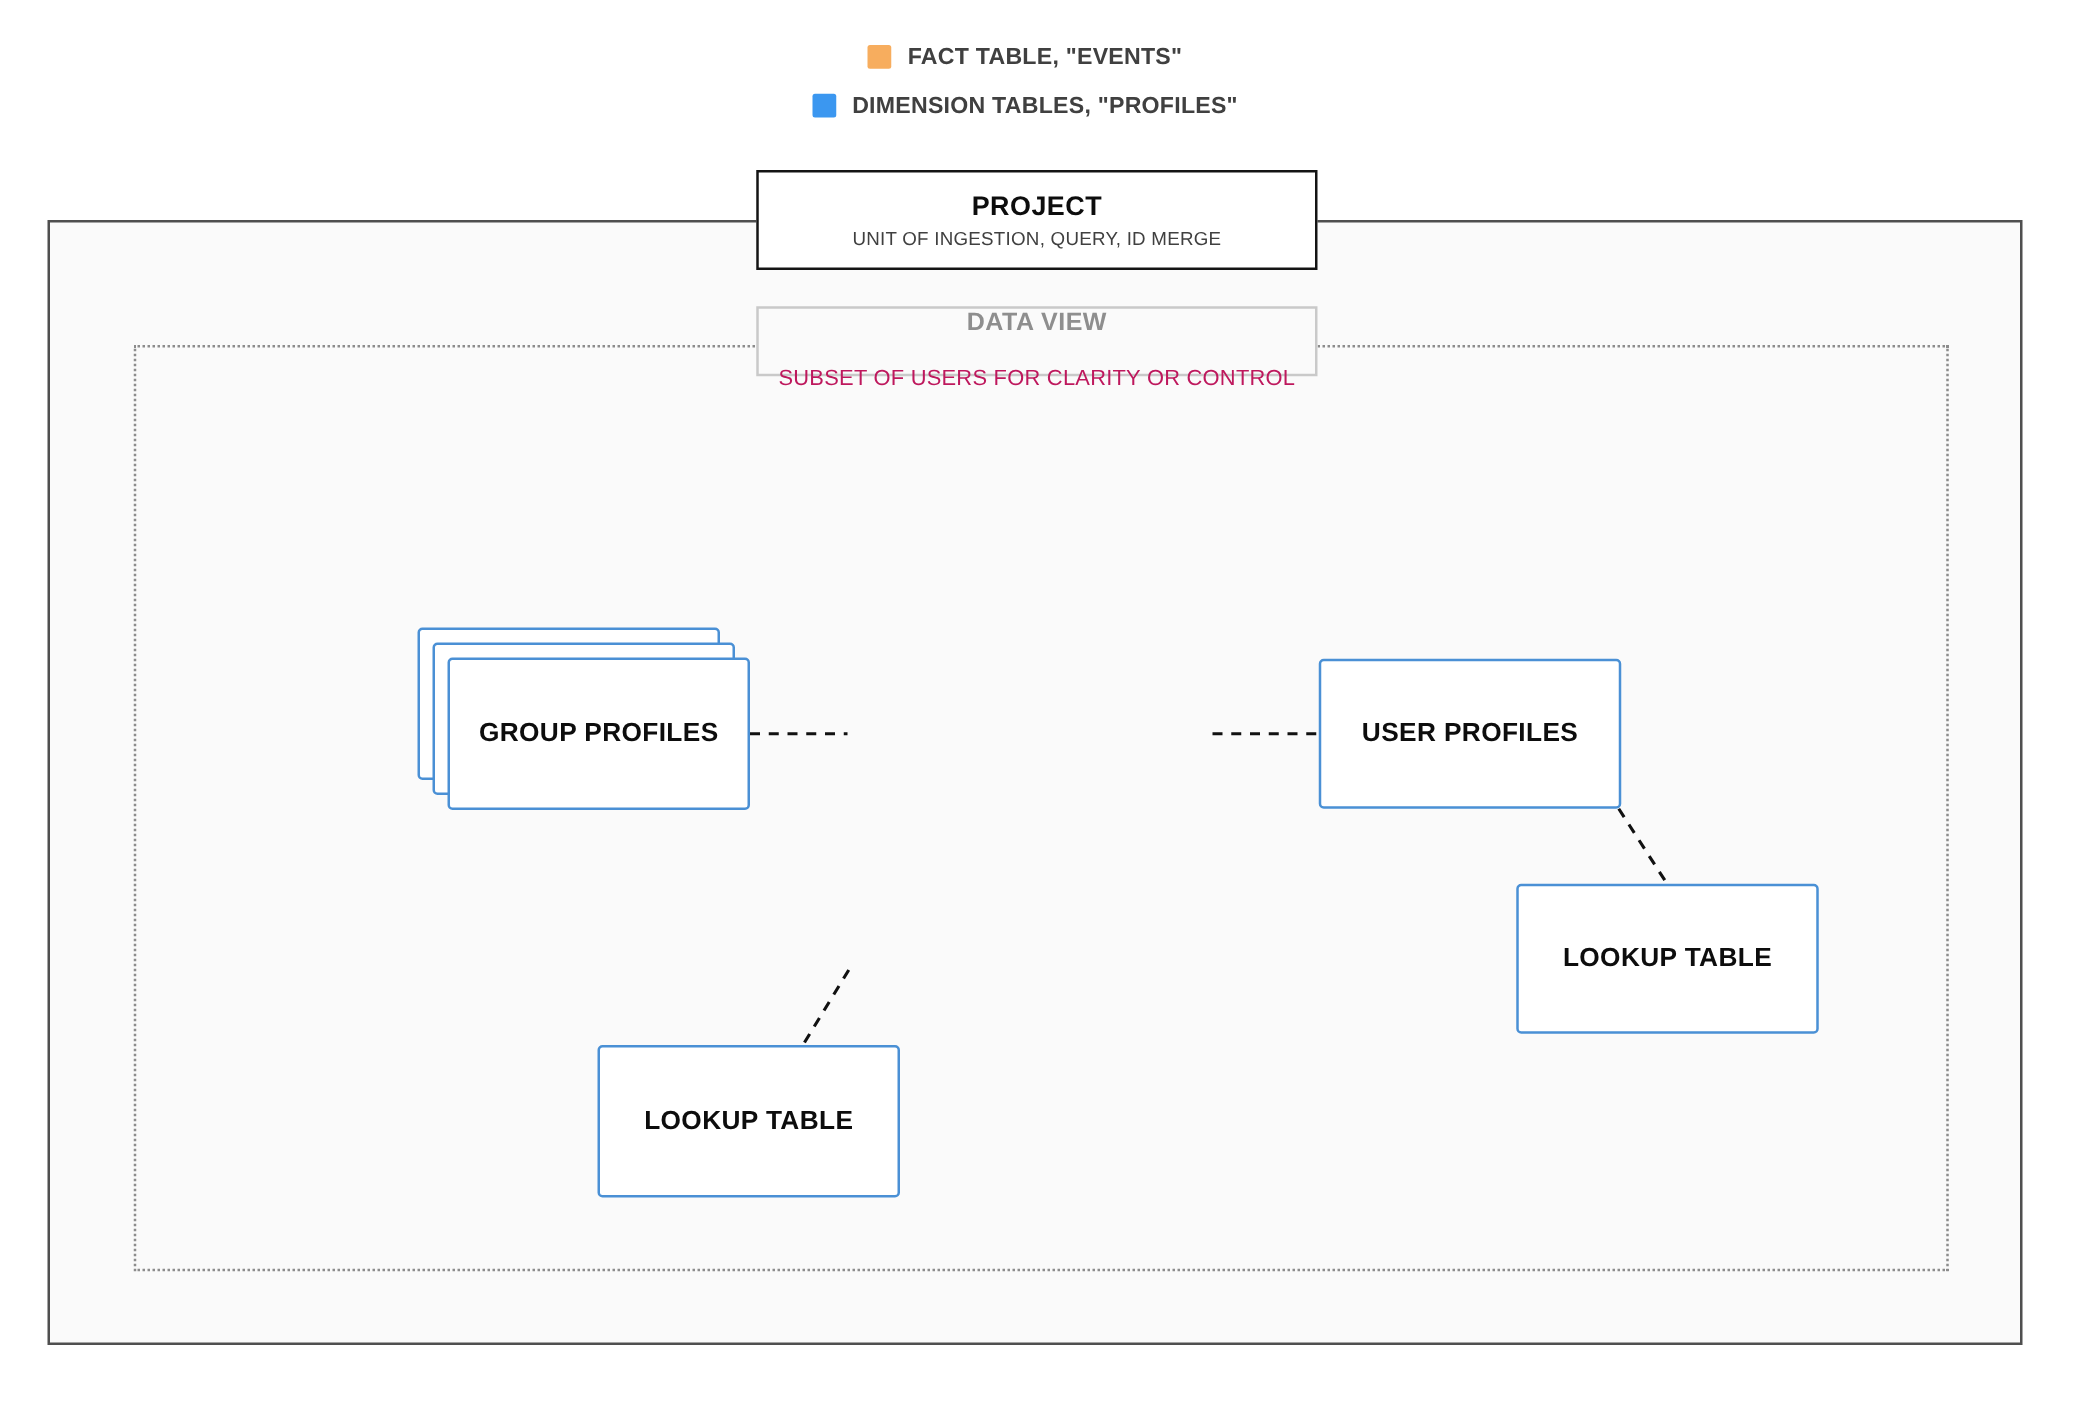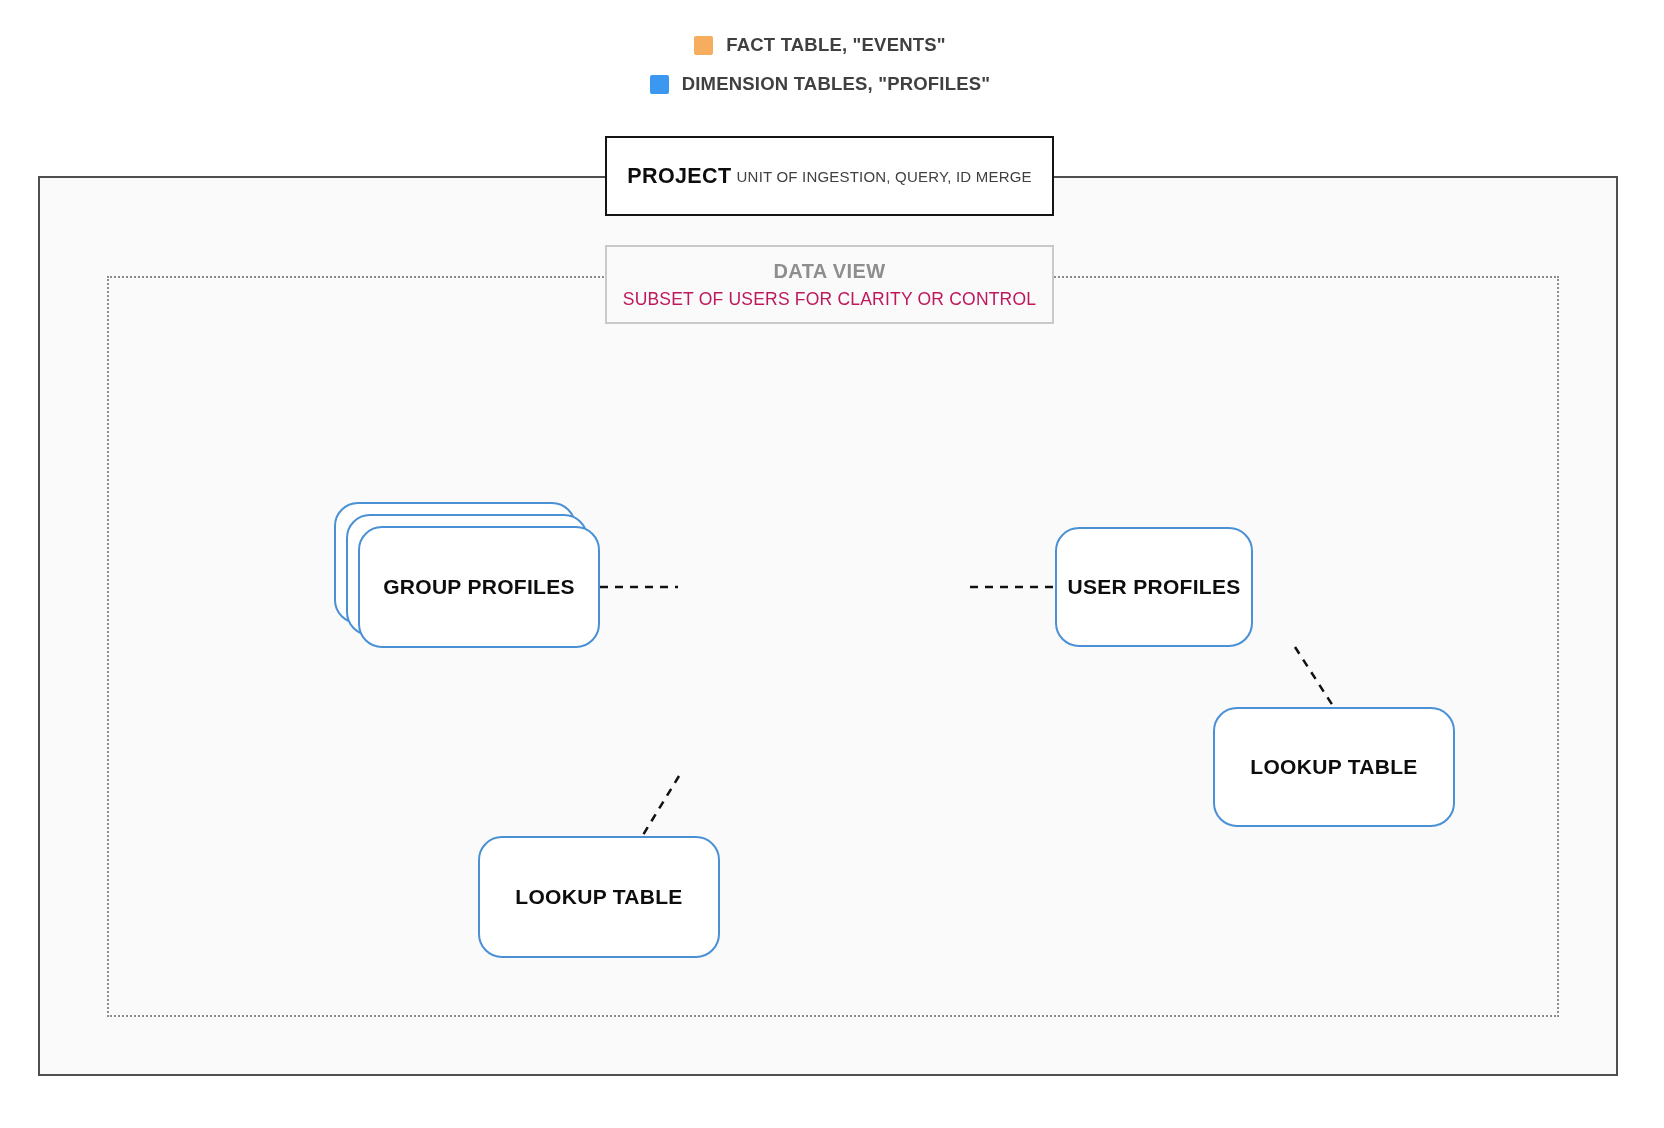--- a/index.html
+++ b/index.html
@@ -30,50 +30,50 @@
   
   .dataview-boundary {
     position: absolute; left: 107px; top: 276px; width: 1452px; height: 741px;
     border: 2px dotted #8c8c8c; z-index: 2; background: transparent;
   }
 
   
   .project-label-box {
     position: absolute; left: 605px; top: 136px; width: 449px; height: 80px;
     background: #ffffff; border: 2.5px solid #141414; z-index: 6;
-    display: flex; flex-direction: row; align-items: center; justify-content: center; gap: 5px;
+    display: flex; flex-direction: column; align-items: center; justify-content: center; gap: 5px;
   }
   .project-title { font-size: 21.5px; font-weight: bold; color: #0d0d0d; letter-spacing: 0.4px; }
   .project-subtitle { font-size: 15px; color: #404040; letter-spacing: 0.2px; }
 
   .dataview-label-box {
-    position: absolute; left: 605px; top: 245px; width: 449px; height: 79px;
+    position: absolute; left: 605px; top: 245px; width: 449px; height: 56px;
     background: #fafafa; border: 2px solid #c9c9c9; z-index: 6;
-    display: flex; flex-direction: column; align-items: center; justify-content: center; gap: 6px;
+    display: flex; flex-direction: column; align-items: center; justify-content: flex-start; gap: 22px;
   }
   .dataview-title { font-size: 20px; font-weight: bold; color: #8e8e8e; letter-spacing: 0.4px; }
   .dataview-subtitle { font-size: 17.5px; color: #be185d; letter-spacing: 0.2px; }
 
   
   .connectors { position: absolute; left: 0; top: 0; width: 1664px; height: 1128px; z-index: 3; }
 
   
   .node {
     position: absolute; background: #ffffff; z-index: 4;
     display: flex; align-items: center; justify-content: center;
   }
   .node-label { font-size: 21px; font-weight: bold; color: #0d0d0d; letter-spacing: 0.3px; white-space: nowrap; }
 
   .node-events {
     left: 678px; top: 396px; width: 292px; height: 380px;
     border: 2px solid #eac28b;
   }
-  .dim-card { border: 2px solid #4a90d5; border-radius: 24px; }
+  .dim-card { border: 2px solid #4a90d5; border-radius: 4px; }
 
-  .node-user-profiles  { left: 1055px; top: 527px; width: 198px; height: 120px; }
+  .node-user-profiles  { left: 1055px; top: 527px; width: 242px; height: 120px; }
   .node-lookup-left    { left: 478px;  top: 836px; width: 242px; height: 122px; }
   .node-lookup-right   { left: 1213px; top: 707px; width: 242px; height: 120px; }
 
   .group-stack-back  { left: 334px; top: 502px; width: 242px; height: 122px; z-index: 4; }
   .group-stack-mid   { left: 346px; top: 514px; width: 242px; height: 122px; z-index: 5; }
   .group-stack-front { left: 358px; top: 526px; width: 242px; height: 122px; z-index: 6; }
 </style>
 </head>
 <body>
 

